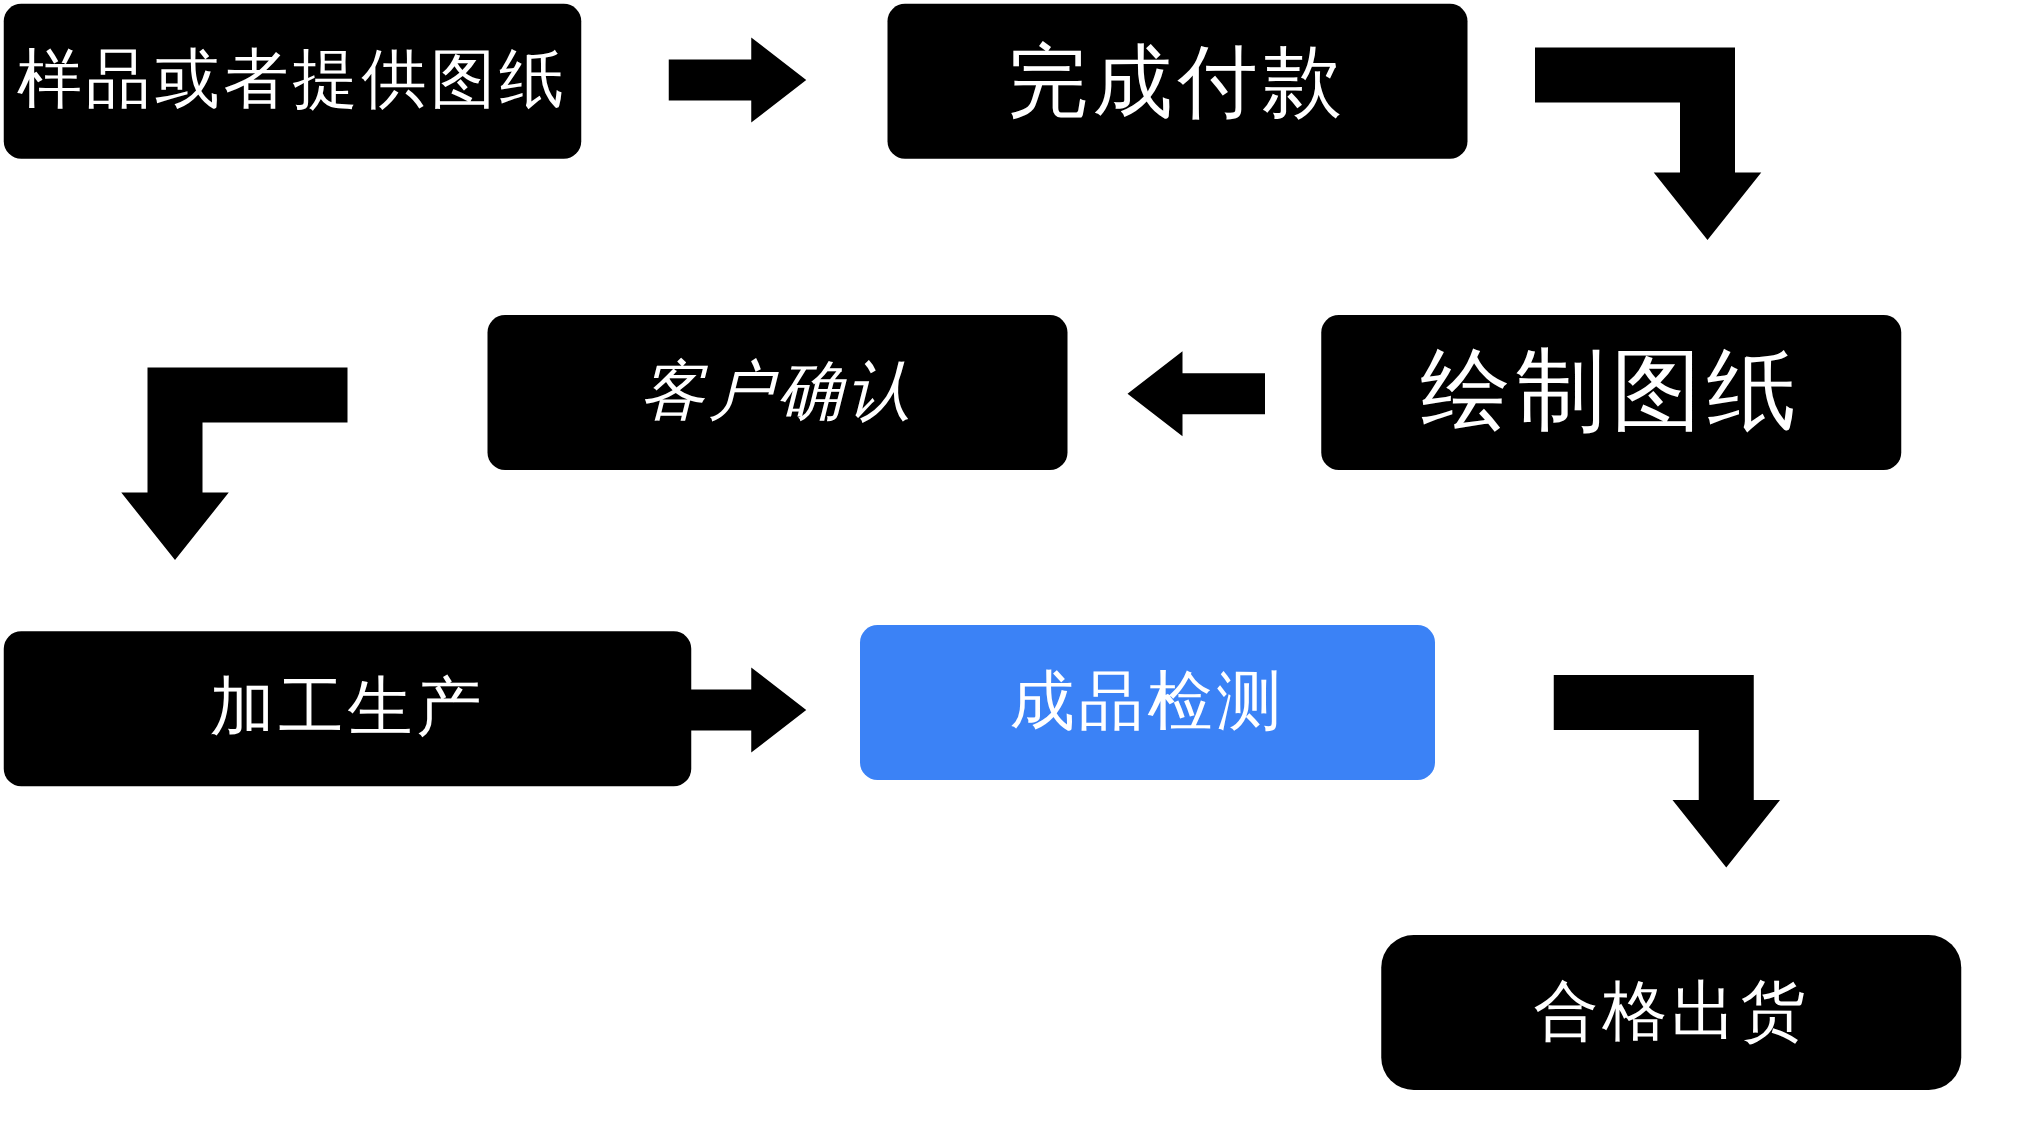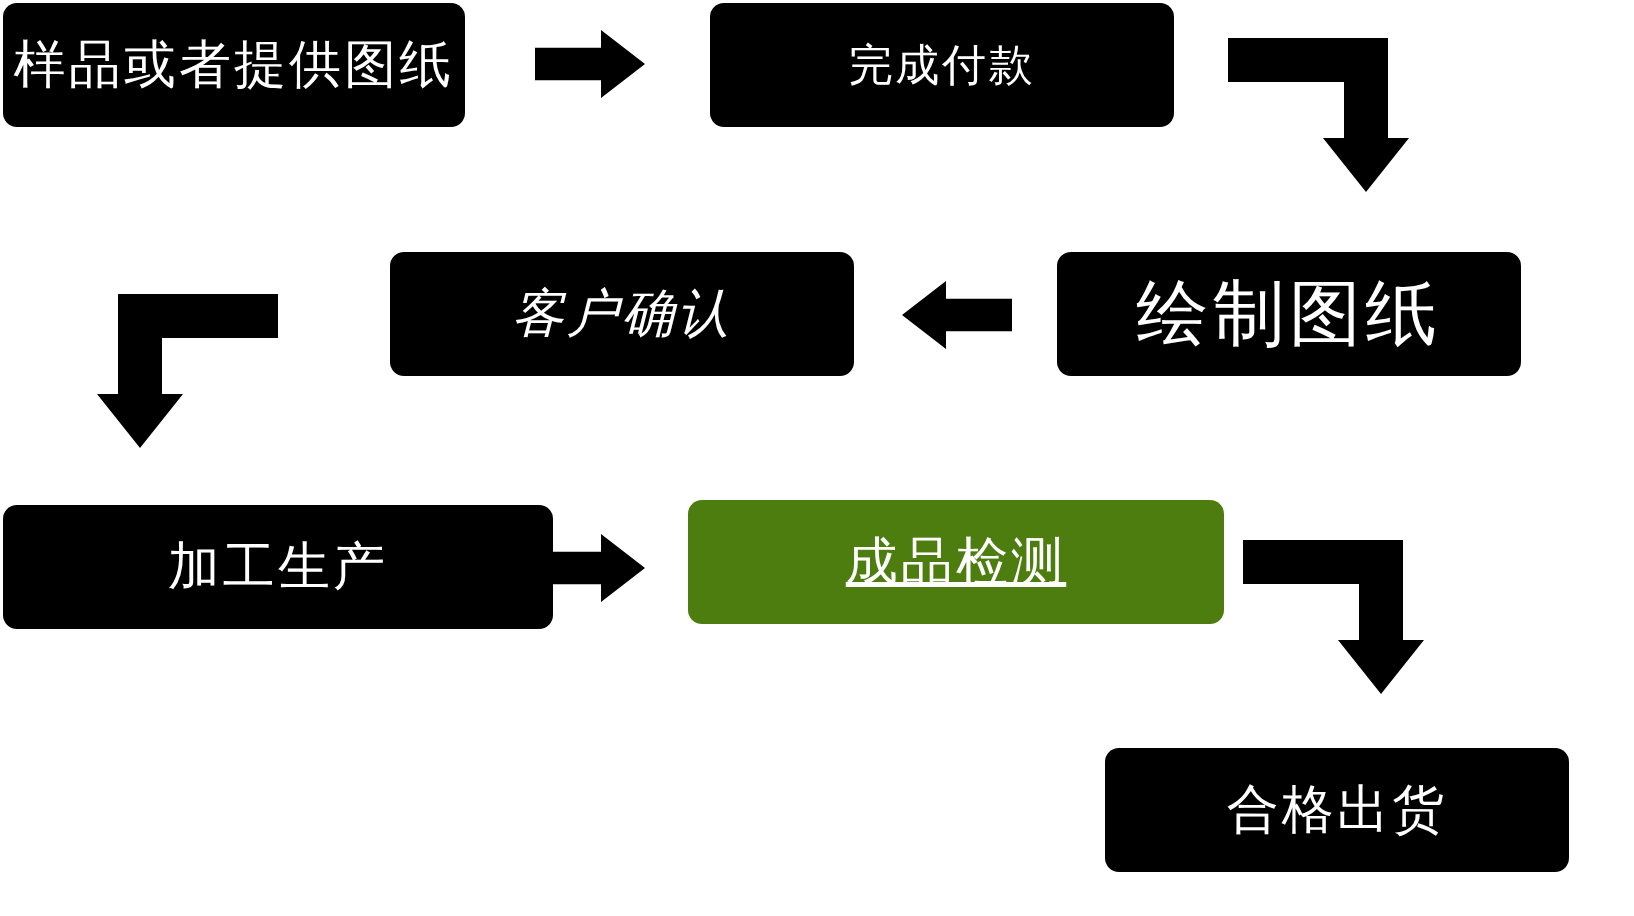--- a/index.html
+++ b/index.html
@@ -76,31 +76,31 @@
       </svg>
     </div>
     <div class="connector" style="left: 1243px; top: 540px; width: 160px; height: 154px;">
       <svg viewBox="0 0 160 154" xmlns="http://www.w3.org/2000/svg">
         <path d="M0,0 L160,0 L160,100 L181,100 L138,154 L95,100 L116,100 L116,44 L0,44 Z" fill="#000000"></path>
       </svg>
     </div>
     <div class="node" style="left: 3px; top: 3px; width: 462px; height: 124px; background: rgb(0, 0, 0); color: rgb(255, 255, 255); font-size: 52px;">
       <span class="node-label">样品或者提供图纸</span>
     </div>
-    <div class="node" style="left: 710px; top: 3px; width: 464px; height: 124px; background: rgb(0, 0, 0); color: rgb(255, 255, 255); font-size: 44px;">
+    <div class="node" style="left: 710px; top: 3px; width: 464px; height: 124px; background: rgb(0, 0, 0); color: rgb(255, 255, 255); font-size: 64px;">
       <span class="node-label">完成付款</span>
     </div>
     <div class="node" style="left: 1057px; top: 252px; width: 464px; height: 124px; background: rgb(0, 0, 0); color: rgb(255, 255, 255); font-size: 72px;">
       <span class="node-label">绘制图纸</span>
     </div>
     <div class="node" style="left: 390px; top: 252px; width: 464px; height: 124px; background: rgb(0, 0, 0); color: rgb(255, 255, 255); font-size: 52px; font-style: italic;">
       <span class="node-label">客户确认</span>
     </div>
     <div class="node" style="left: 3px; top: 505px; width: 550px; height: 124px; background: rgb(0, 0, 0); color: rgb(255, 255, 255); font-size: 52px;">
       <span class="node-label">加工生产</span>
     </div>
-    <div class="node" style="left: 688px; top: 500px; width: 536px; height: 124px; background: #4d7c0f; color: rgb(255, 255, 255); font-size: 52px; text-decoration: underline;">
+    <div class="node" style="left: 688px; top: 500px; width: 460px; height: 124px; background: #3b82f6; color: rgb(255, 255, 255); font-size: 52px;">
       <span class="node-label">成品检测</span>
     </div>
-    <div class="node" style="left: 1105px; top: 748px; width: 464px; height: 124px; background: rgb(0, 0, 0); color: rgb(255, 255, 255); font-size: 52px;">
+    <div class="node" style="left: 1105px; top: 748px; width: 464px; height: 124px; background: rgb(0, 0, 0); color: rgb(255, 255, 255); font-size: 52px; border-radius: 26px;">
       <span class="node-label">合格出货</span>
     </div>
   </div>
 
 </body></html>

